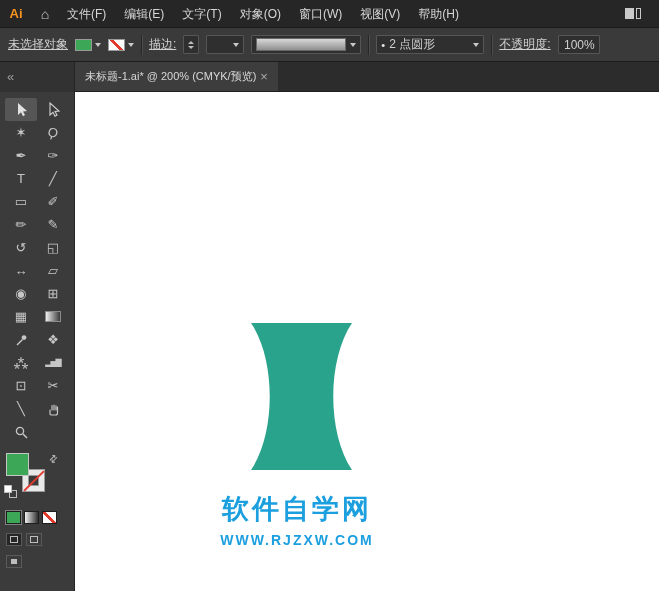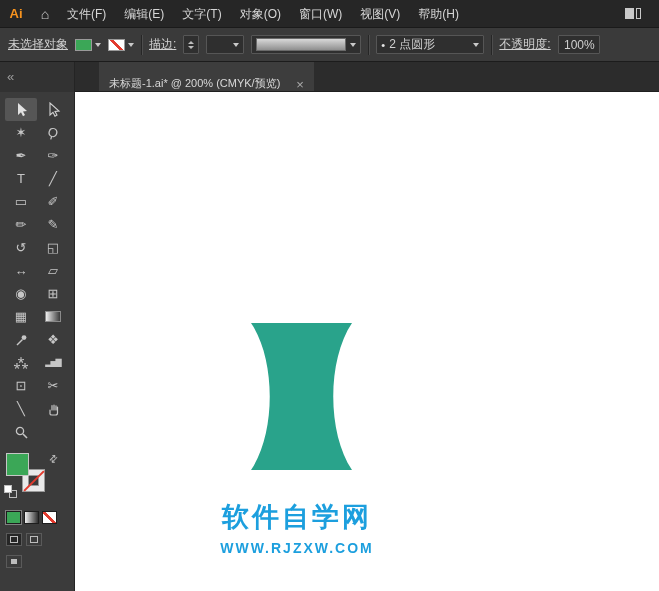--- a/index.html
+++ b/index.html
@@ -74,28 +74,28 @@
   .draw.sel{background:#262626;}
   .draw::after{content:"";position:absolute;inset:2px 3px;border:1px solid #bdbdbd;}
 
   .screen-row{margin:9px 0 0 6px;}
   .screen{width:16px;height:13px;border:1px solid #5a5a5a;position:relative;box-sizing:border-box;cursor:default;}
   .screen::after{content:"";position:absolute;inset:3px 4px;background:#bdbdbd;}
 
   
   .rightcol{flex:1;display:flex;flex-direction:column;min-width:0;}
   .tabbar{height:30px;background:#2c2c2c;display:flex;align-items:stretch;border-bottom:1px solid #1f1f1f;box-sizing:border-box;}
-  .tab{margin-left:24px;background:#3d3d3d;display:flex;align-items:flex-end;gap:16px;padding:0 10px;
+  .tab{margin-left:0;background:#3d3d3d;display:flex;align-items:center;gap:4px;padding:0 10px;
        font-size:11px;color:#d8d8d8;white-space:nowrap;cursor:default;}
   .tab-close{color:#ababab;font-size:13px;line-height:1;cursor:pointer;}
 
   .canvas{flex:1;background:#ffffff;position:relative;overflow:hidden;}
   .shape-svg{position:absolute;left:176px;top:231px;}
   .logo-block{position:absolute;left:222px;top:399px;transform:translateX(-50%);text-align:center;color:#1C9FDE;}
-  .logo-title{font-size:27px;font-weight:700;letter-spacing:3px;white-space:nowrap;margin-top:8px;}
+  .logo-title{font-size:27px;font-weight:700;letter-spacing:3px;white-space:nowrap;}
   .logo-sub{font-size:14px;font-weight:700;letter-spacing:2px;margin-top:5px;white-space:nowrap;}
 </style>
 </head>
 <body>
 
 <div class="app">
 
   <div class="titlebar">
     <div class="ai-logo">Ai</div>
     <div class="home">⌂</div>

